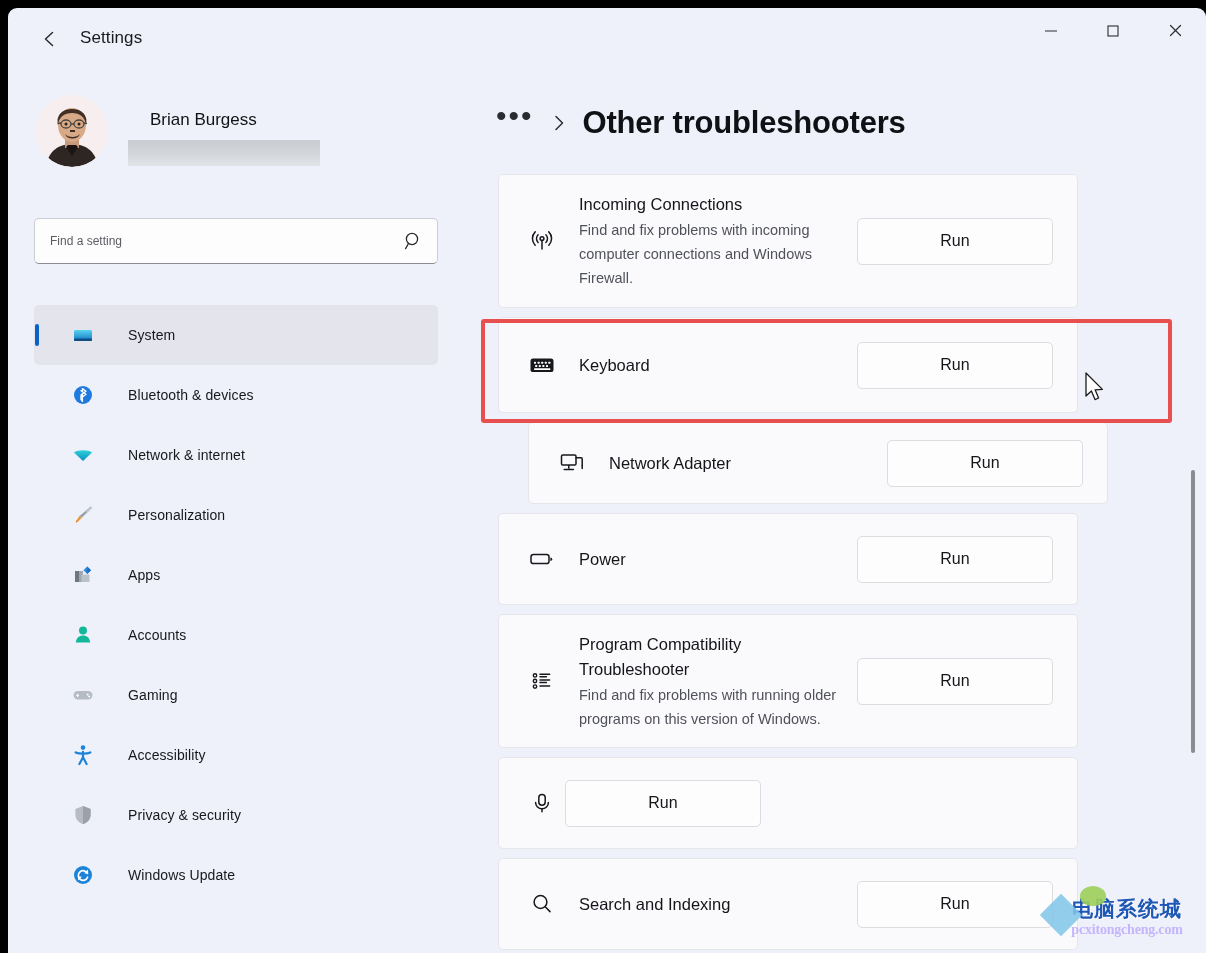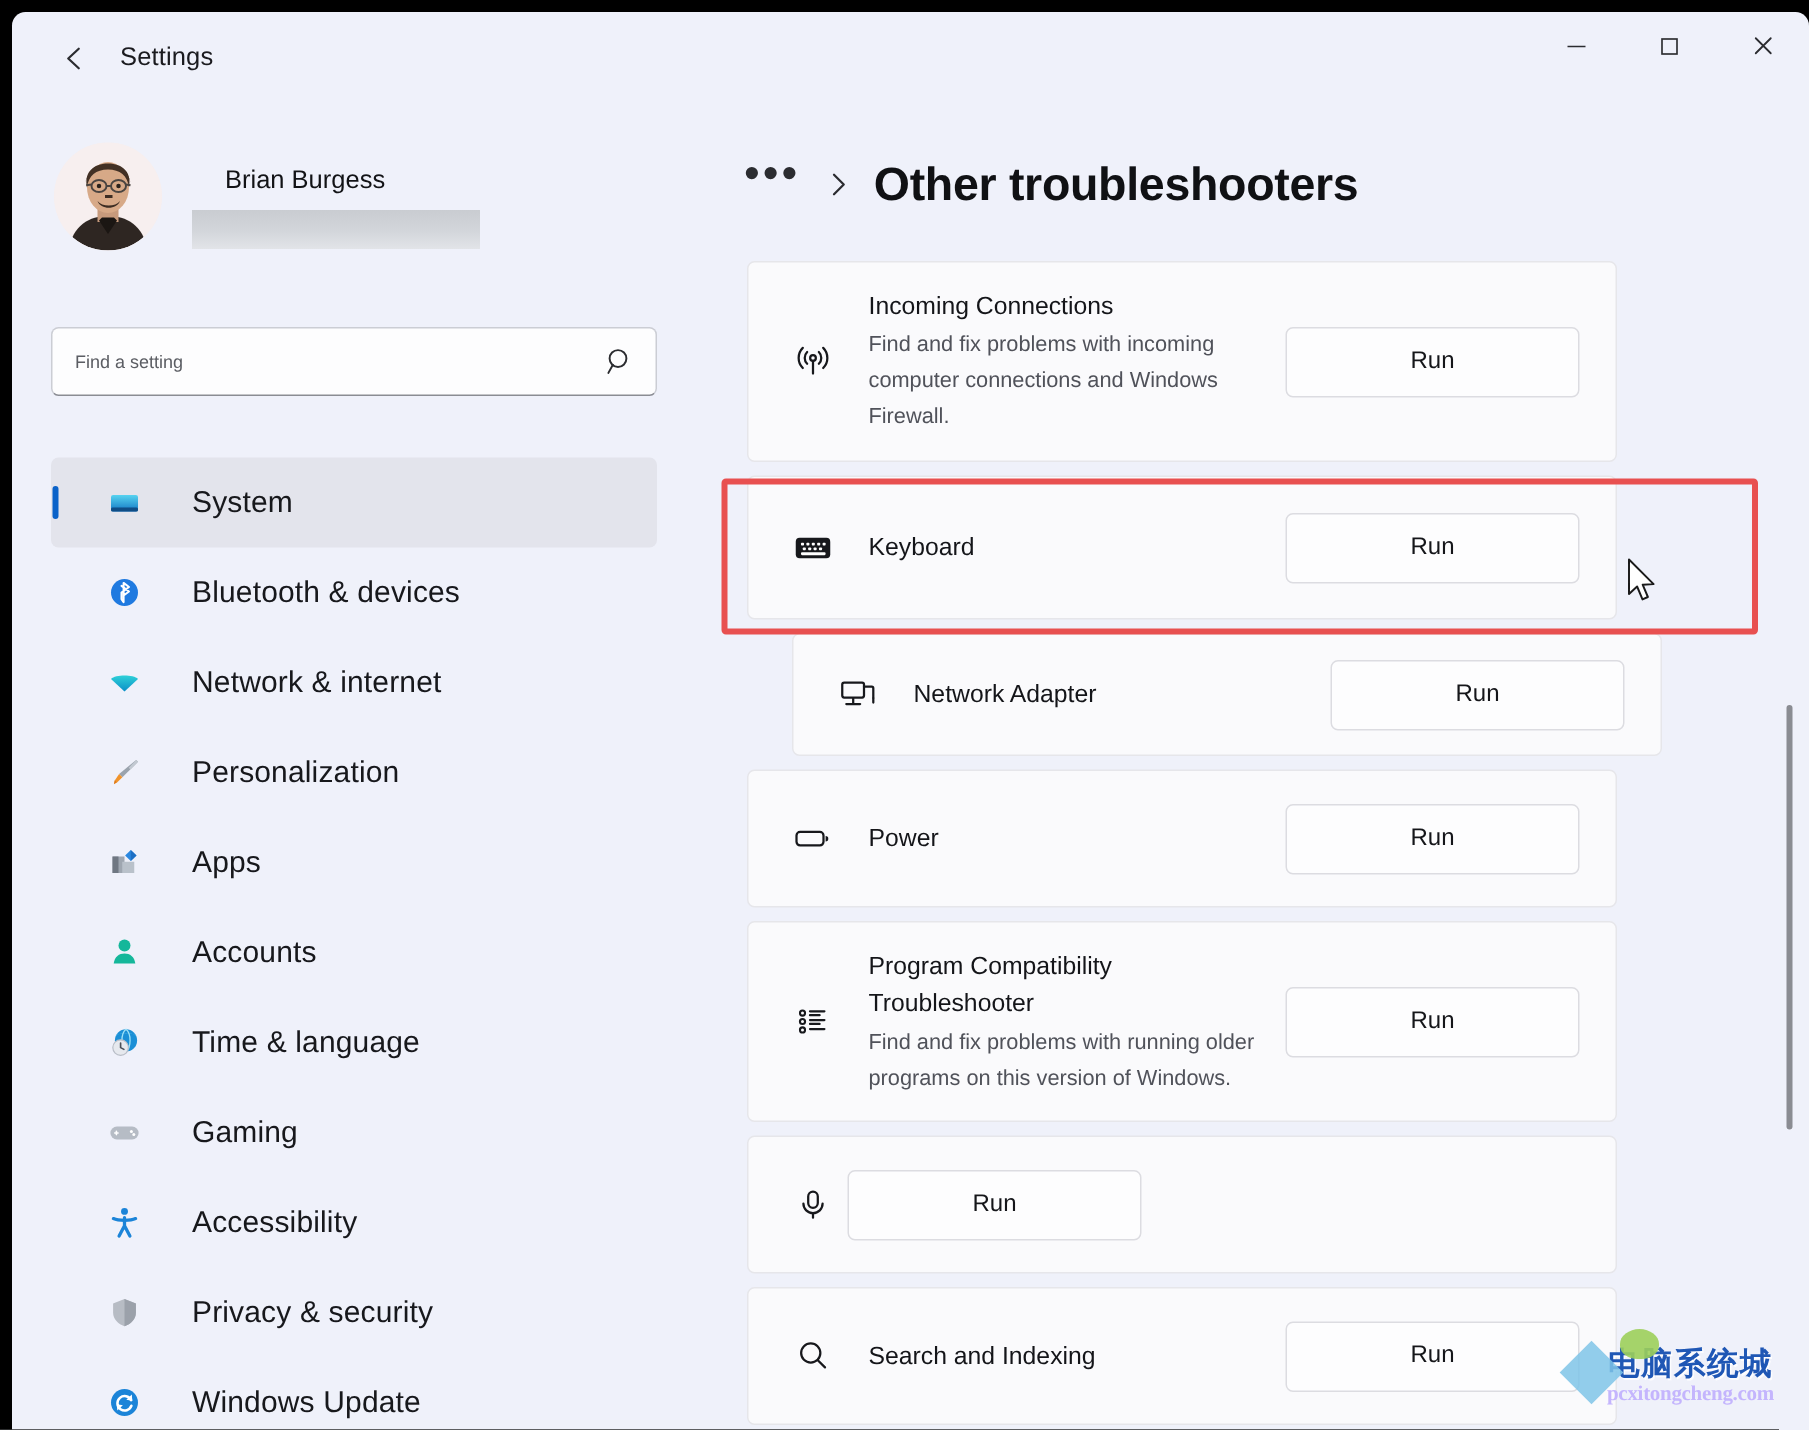--- a/index.html
+++ b/index.html
@@ -158,21 +158,21 @@
     background: #0a62c9;
   }
   .nav-icon {
     position: absolute;
     left: 36px;
     width: 26px; height: 26px;
     display: flex; align-items: center; justify-content: center;
   }
   .nav-label {
     margin-left: 56px;
-    font-size: 20px;
+    font-size: 14px;
     color: #17181c;
     letter-spacing: 0.1px;
   }
 
   
   .main {
     position: absolute;
     left: 460px; top: 62px;
     width: 738px;
     height: 883px;
@@ -515,32 +515,20 @@
         <div class="navitem">
           <span class="nav-icon">
             <svg width="24" height="24" viewBox="0 0 24 24">
               <circle cx="12" cy="7.4" r="4" fill="#15b79a"></circle>
               <path d="M4.8 19.4 C5.4 14.6 8.4 12.6 12 12.6 C15.6 12.6 18.6 14.6 19.2 19.4 Z" fill="#15b79a"></path>
             </svg>
           </span>
           <span class="nav-label">Accounts</span>
         </div>
 
-        <div class="navitem">
-          <span class="nav-icon">
-            <svg width="24" height="24" viewBox="0 0 24 24">
-              <circle cx="13" cy="10.6" r="7.4" fill="#1b8fd6"></circle>
-              <path d="M6.2 7.6 C9 5 17 5 19.8 7.6 C18 5.2 8 5.2 6.2 7.6 Z" fill="#6fd3f2"></path>
-              <path d="M13 3.2 C9.4 6 9.4 15.2 13 18 C16.6 15.2 16.6 6 13 3.2 Z" fill="none" stroke="#9fe2f7" stroke-width="0.9"></path>
-              <circle cx="9.4" cy="15.4" r="5.2" fill="#e6e9ee" stroke="#b9bec7" stroke-width="0.8"></circle>
-              <path d="M9.4 12.4 L9.4 15.4 L11.6 16.6" fill="none" stroke="#4a5059" stroke-width="1.1" stroke-linecap="round"></path>
-            </svg>
-          </span>
-          <span class="nav-label">Time &amp; language</span>
-        </div>
 
         <div class="navitem">
           <span class="nav-icon">
             <svg width="24" height="24" viewBox="0 0 24 24">
               <rect x="2.6" y="8" width="18.8" height="8.6" rx="4.3" fill="#b6bcc5"></rect>
               <path d="M6.6 11.2 v2.2 M5.5 12.3 h2.2" stroke="#ffffff" stroke-width="1.1" stroke-linecap="round"></path>
               <circle cx="16.6" cy="11.4" r="1" fill="#ffffff"></circle>
               <circle cx="18.2" cy="13.4" r="1" fill="#ffffff"></circle>
             </svg>
           </span>

